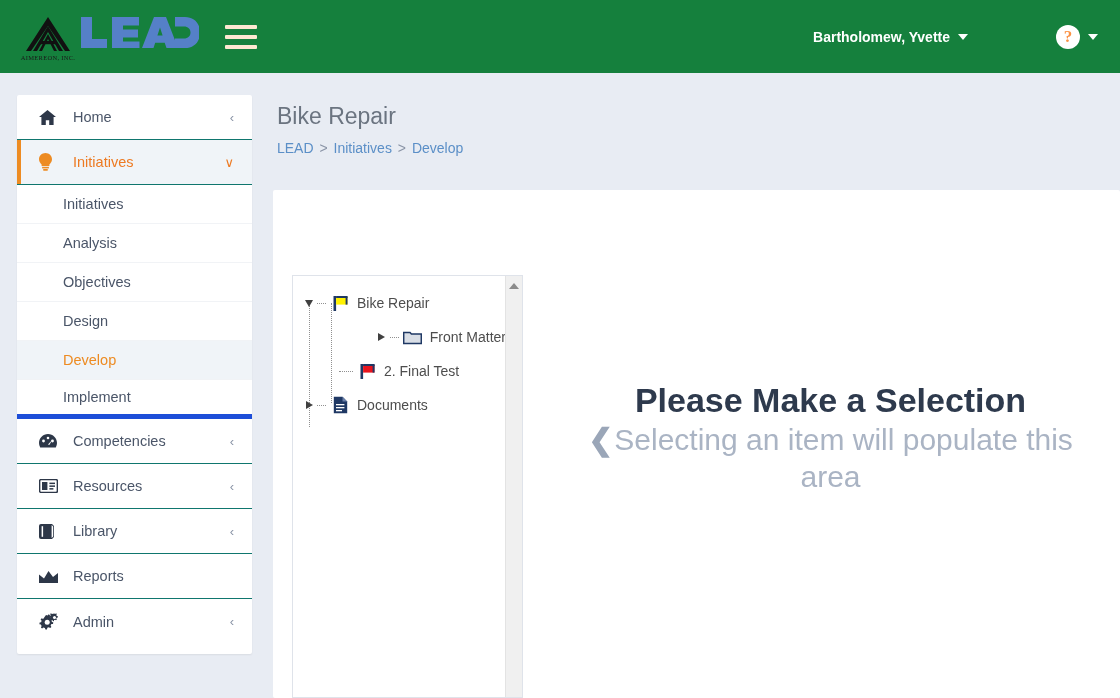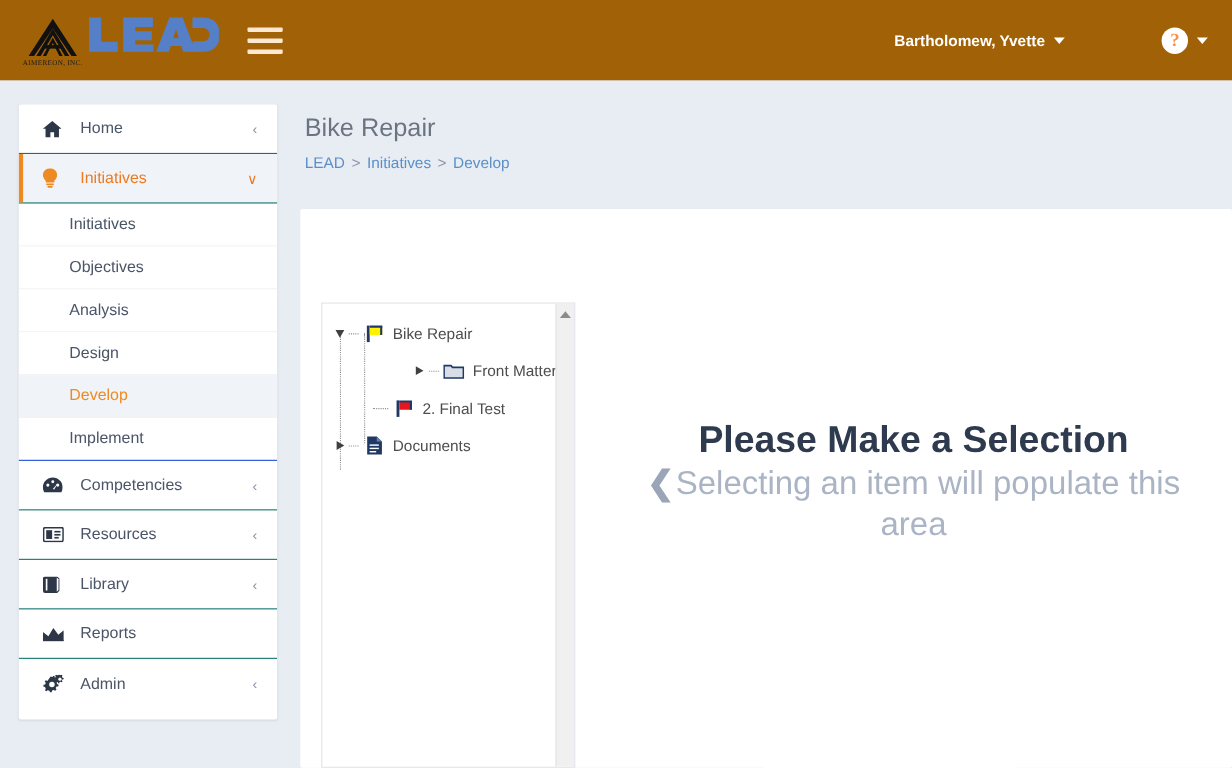--- a/index.html
+++ b/index.html
@@ -8,21 +8,21 @@
     width: 1120px; height: 698px;
     overflow: hidden;
     background: #e8ecf3;
     font-family: "Liberation Sans", sans-serif;
   }
 
   
   .header {
     position: absolute; top: 0; left: 0;
     width: 1120px; height: 73px;
-    background: #a16207;
+    background: #15803d;
     display: flex; align-items: center;
   }
   .logo-wrap {
     display: flex; align-items: center;
     margin-left: 22px;
   }
   .logo-mark {
     position: relative;
     width: 52px; height: 48px;
     display: flex; flex-direction: column;
@@ -133,21 +133,21 @@
     padding-left: 46px;
     font-size: 14.5px;
     color: #4a5568;
     cursor: pointer;
     border-bottom: 1px solid #f1f3f6;
   }
   .sub-item.active {
     background: #f0f4f8;
     color: #ED8B22;
   }
-  .sub-item:last-child { border-bottom: 1px solid #1d4ed8; }
+  .sub-item:last-child { border-bottom: 5px solid #1d4ed8; }
 
   
   .main {
     position: absolute;
     left: 273px; top: 95px;
     width: 847px; height: 603px;
   }
   .page-title {
     font-size: 23px; color: #6b7480;
     font-weight: normal;
@@ -332,22 +332,22 @@
         <rect x="3.1" y="13.8" width="6.8" height="1.6" fill="#ED8B22"></rect>
         <rect x="4.1" y="16.1" width="4.8" height="1.6" rx=".7" fill="#ED8B22"></rect>
       </svg>
     </span>
     <span class="lbl">Initiatives</span>
     <span class="chev">∨</span>
   </div>
 
   <div class="subnav">
     <div class="sub-item">Initiatives</div>
+    <div class="sub-item">Analysis</div>
     <div class="sub-item">Objectives</div>
-    <div class="sub-item">Analysis</div>
     <div class="sub-item">Design</div>
     <div class="sub-item active">Develop</div>
     <div class="sub-item">Implement</div>
   </div>
 
   <div class="nav-item">
     <span class="ico">
       <svg width="18" height="16" viewBox="0 0 18 16">
         <path d="M9 1 C4 1 0 5 0 10 a9 9 0 0 0 1.2 4.5 H16.8 A9 9 0 0 0 18 10 C18 5 14 1 9 1 Z" fill="#2d3748"></path>
         <circle cx="4.5" cy="8" r="1.4" fill="#ffffff"></circle>

